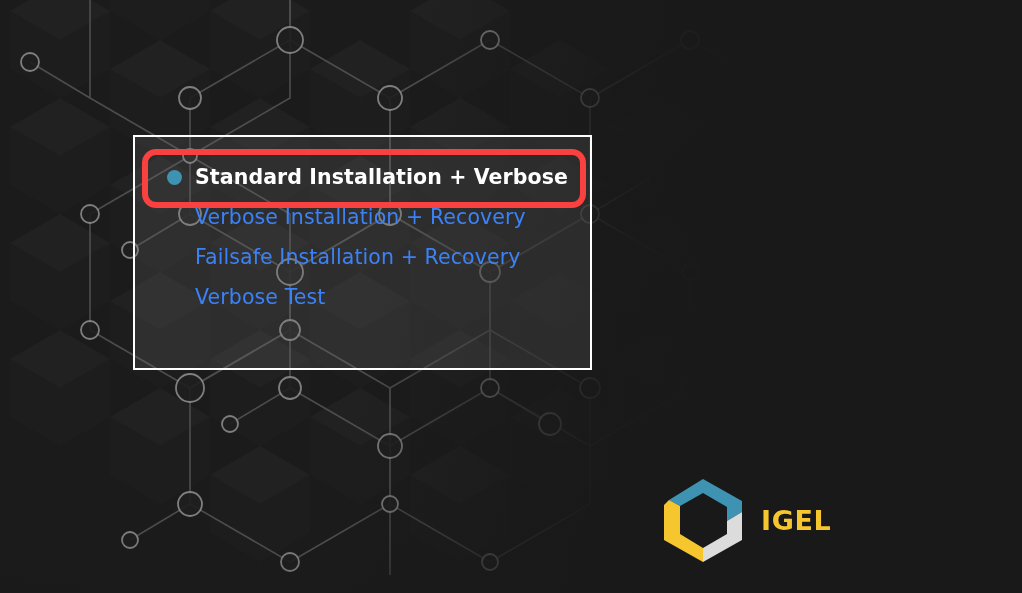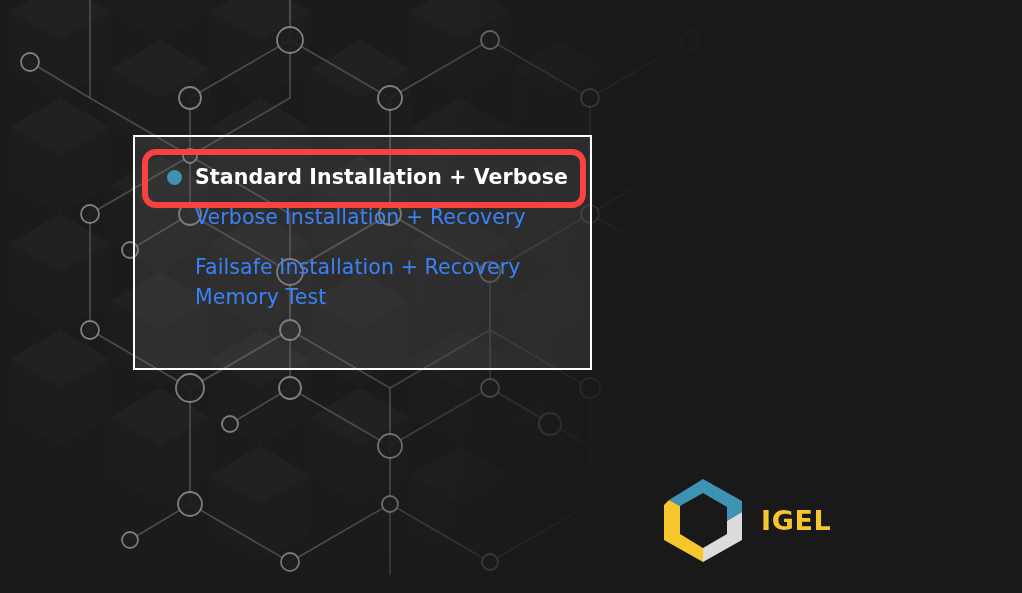--- a/index.html
+++ b/index.html
@@ -272,28 +272,28 @@
           <span class="bullet"></span>
         </span>
         <span class="menu-label">Standard Installation + Verbose</span>
       </div>
 
       <div class="menu-item" style="top:60px;">
         <span class="bullet-slot"></span>
         <span class="menu-label">Verbose Installation + Recovery</span>
       </div>
 
-      <div class="menu-item" style="top:100px;align-items:flex-end;">
+      <div class="menu-item" style="top:100px;">
         <span class="bullet-slot"></span>
         <span class="menu-label">Failsafe Installation + Recovery</span>
       </div>
 
       <div class="menu-item" style="top:140px;">
         <span class="bullet-slot"></span>
-        <span class="menu-label">Memory Test</span>
+        <span class="menu-label">Verbose Test</span>
       </div>
 
       <div id="selection-highlight"></div>
     </div>
   </div>
 
   <div id="brand">
 
     <svg id="brand-mark" width="80" height="86" viewBox="0 0 80 86" xmlns="http://www.w3.org/2000/svg">
 

